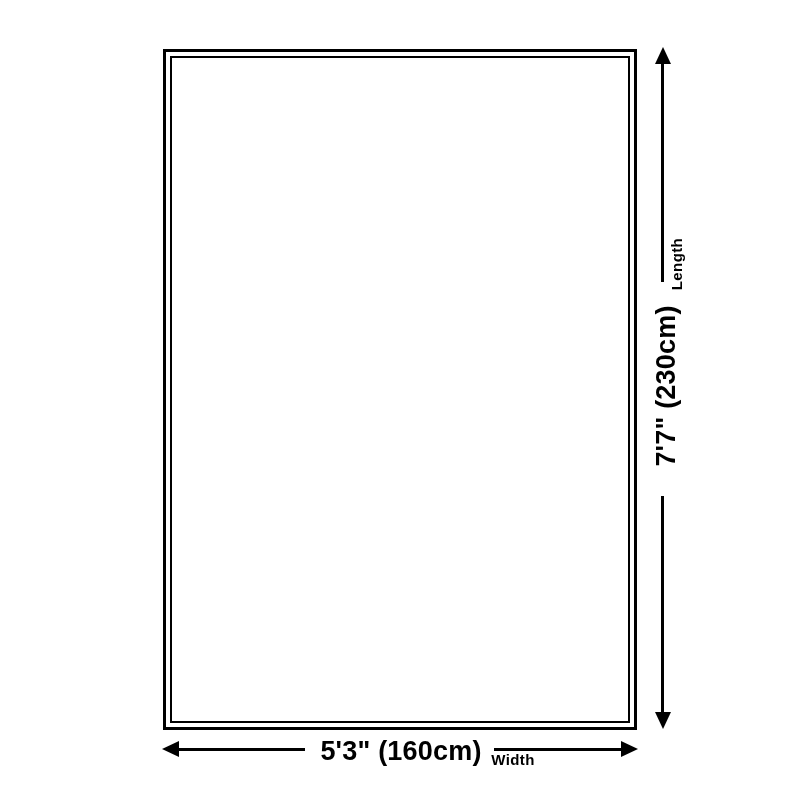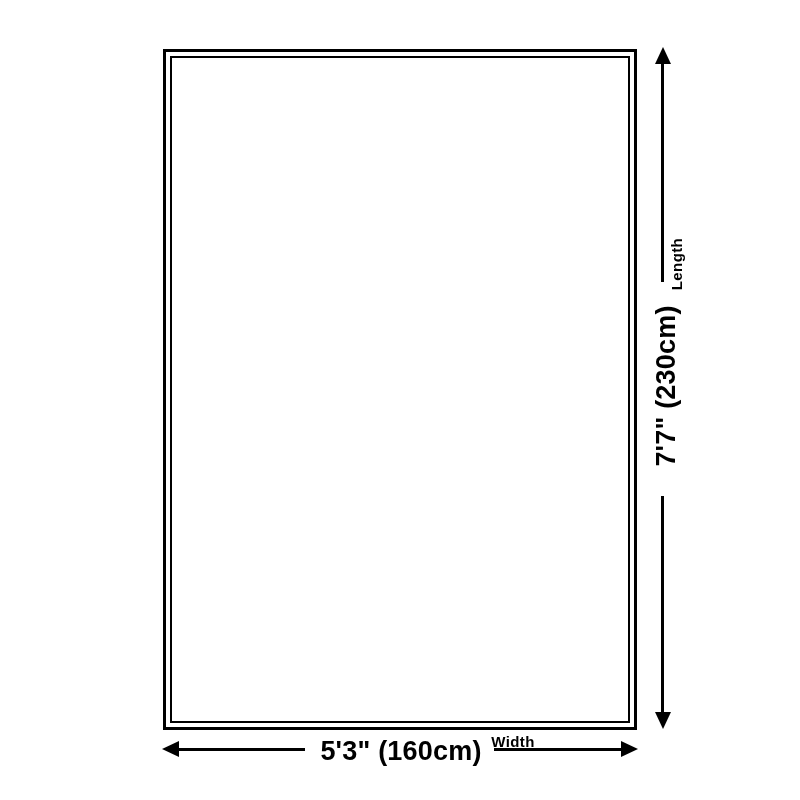--- a/index.html
+++ b/index.html
@@ -93,21 +93,21 @@
   }
   .length-label {
     left: 632px; top: 254px;
     width: 90px; height: 20px; line-height: 20px;
   }
   .width-value {
     left: 291px; top: 735px;
     width: 220px; height: 32px; line-height: 32px;
   }
   .width-label {
-    left: 468px; top: 732px;
+    left: 468px; top: 750px;
     width: 90px; height: 20px; line-height: 20px;
   }
 </style>
 </head>
 <body>
 
 <div class="canvas">
 
   <div class="rug-outer">
     <div class="rug-inner"></div>

